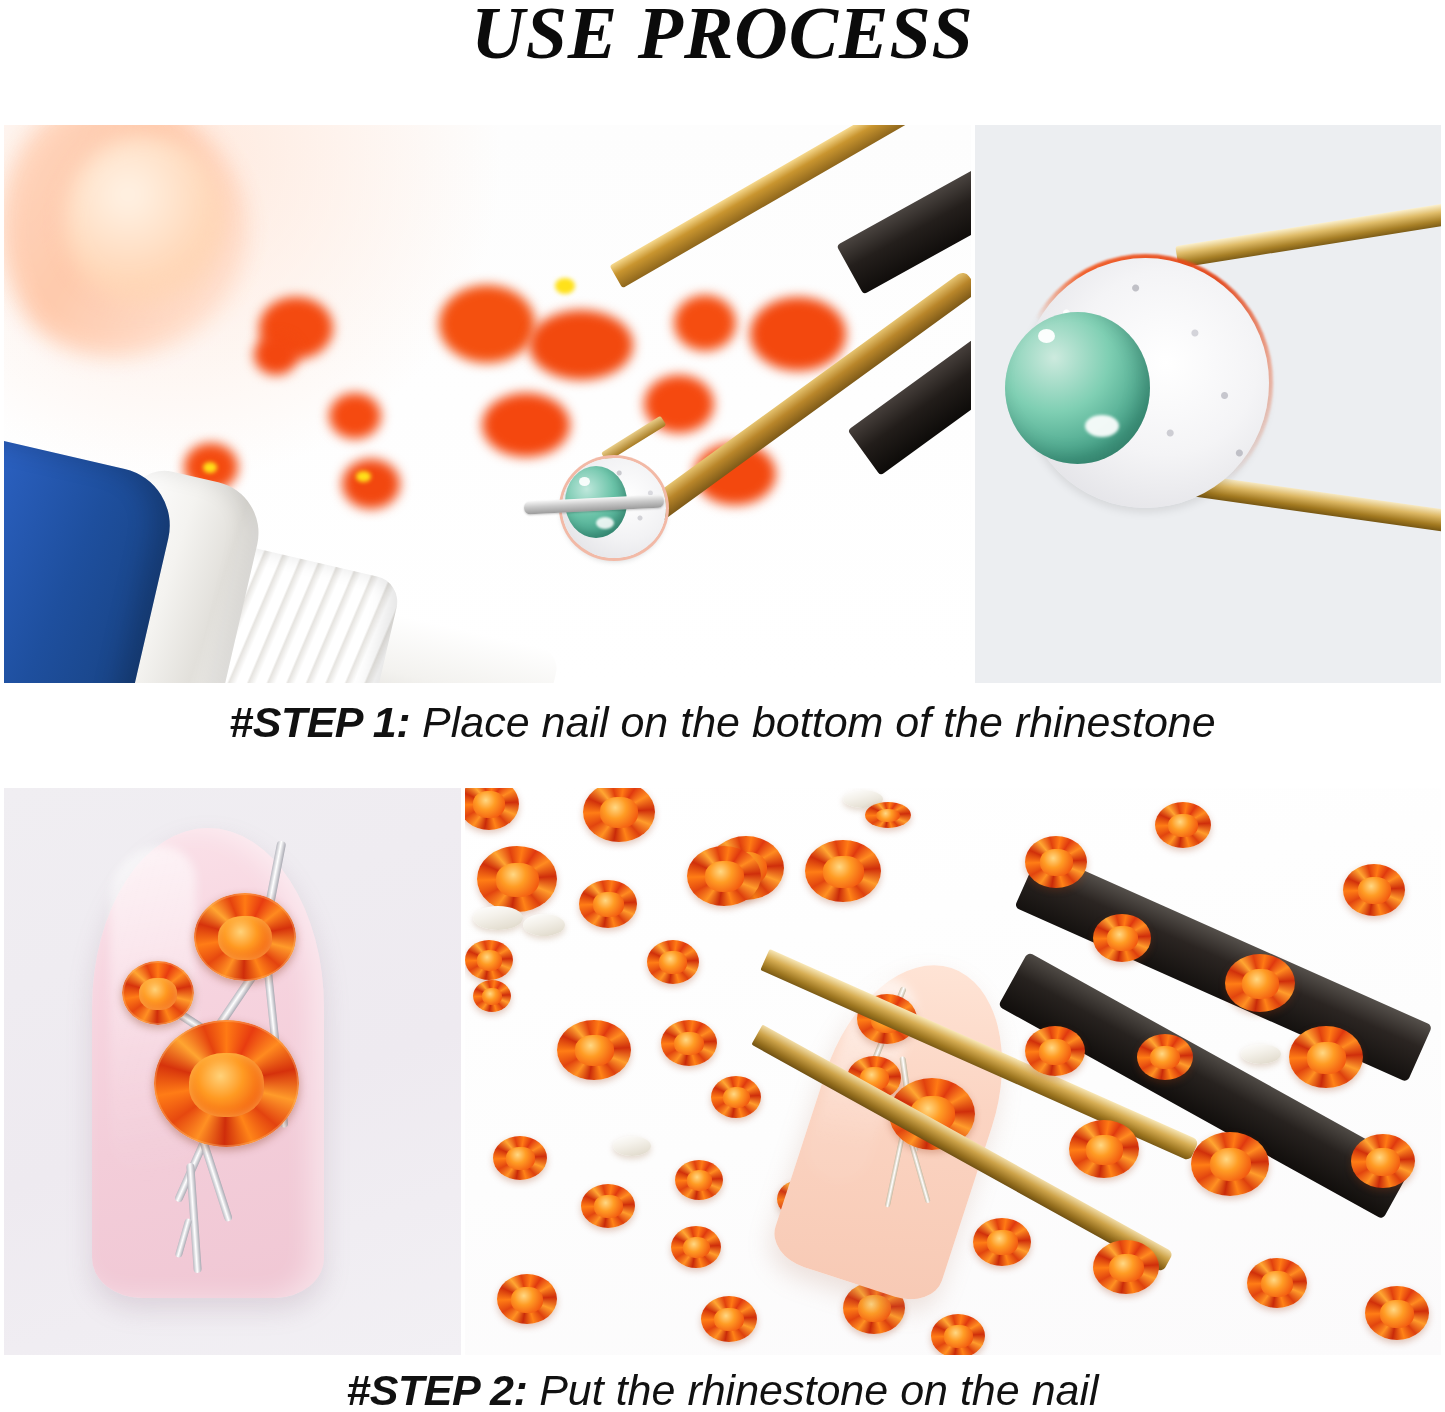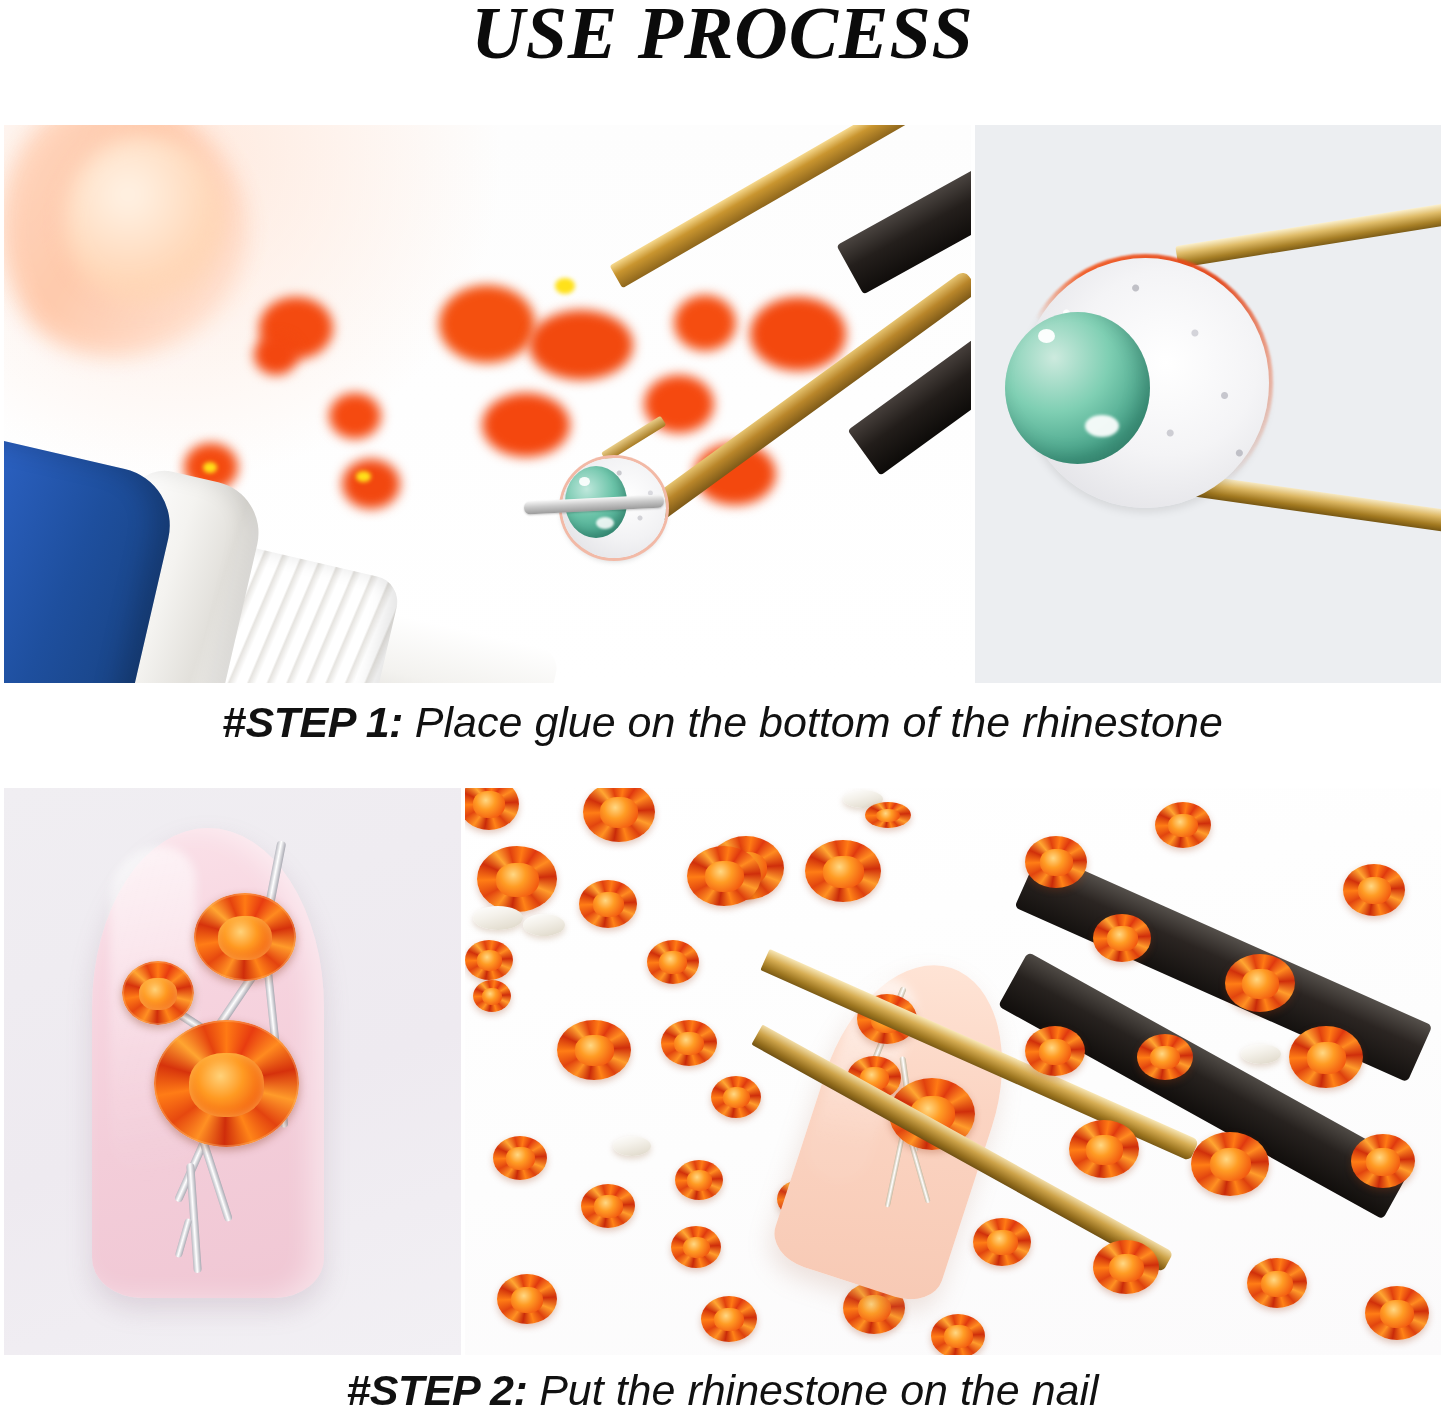--- a/index.html
+++ b/index.html
@@ -361,21 +361,21 @@
       <div class="macro-twz-l"></div>
       <div class="macro-rim"></div>
       <div class="macro-stone"></div>
       <div class="macro-glue"></div>
       <div class="macro-glue-hl"></div>
       <div class="macro-glue-hl2"></div>
     </div>
   </div>
 
   <div class="caption cap1">
-    <span class="cap-strong">#STEP 1:</span><span class="cap-rest"> Place glue on the bottom of the rhinestone</span>
+    <span class="cap-strong">#STEP 1:</span><span class="cap-rest"> Place nail on the bottom of the rhinestone</span>
   </div>
 
   <div class="row row2">
 
     <div class="panel p-bl">
       <div class="nail"></div>
       <div class="nail-sheen"></div>
 
       <div class="silver s1"></div>
       <div class="silver s2"></div>

